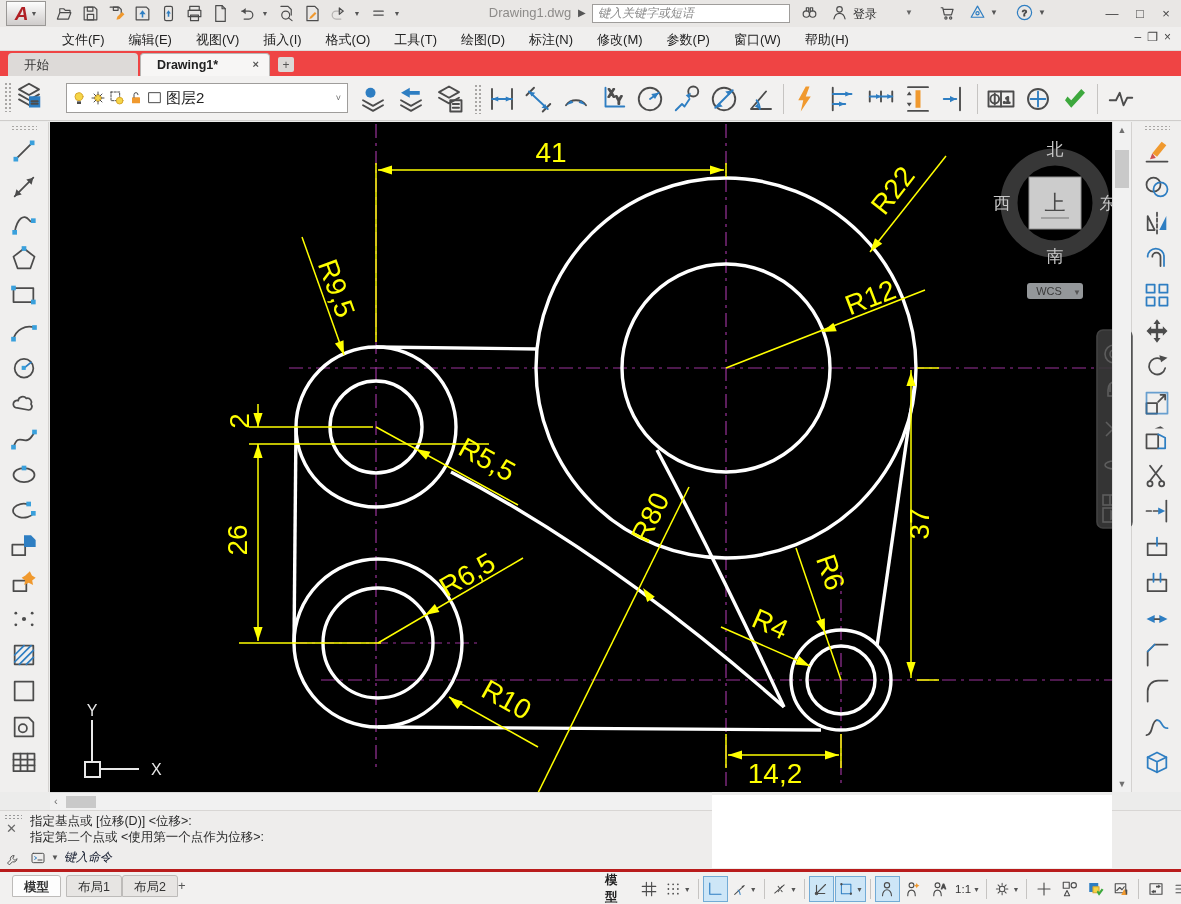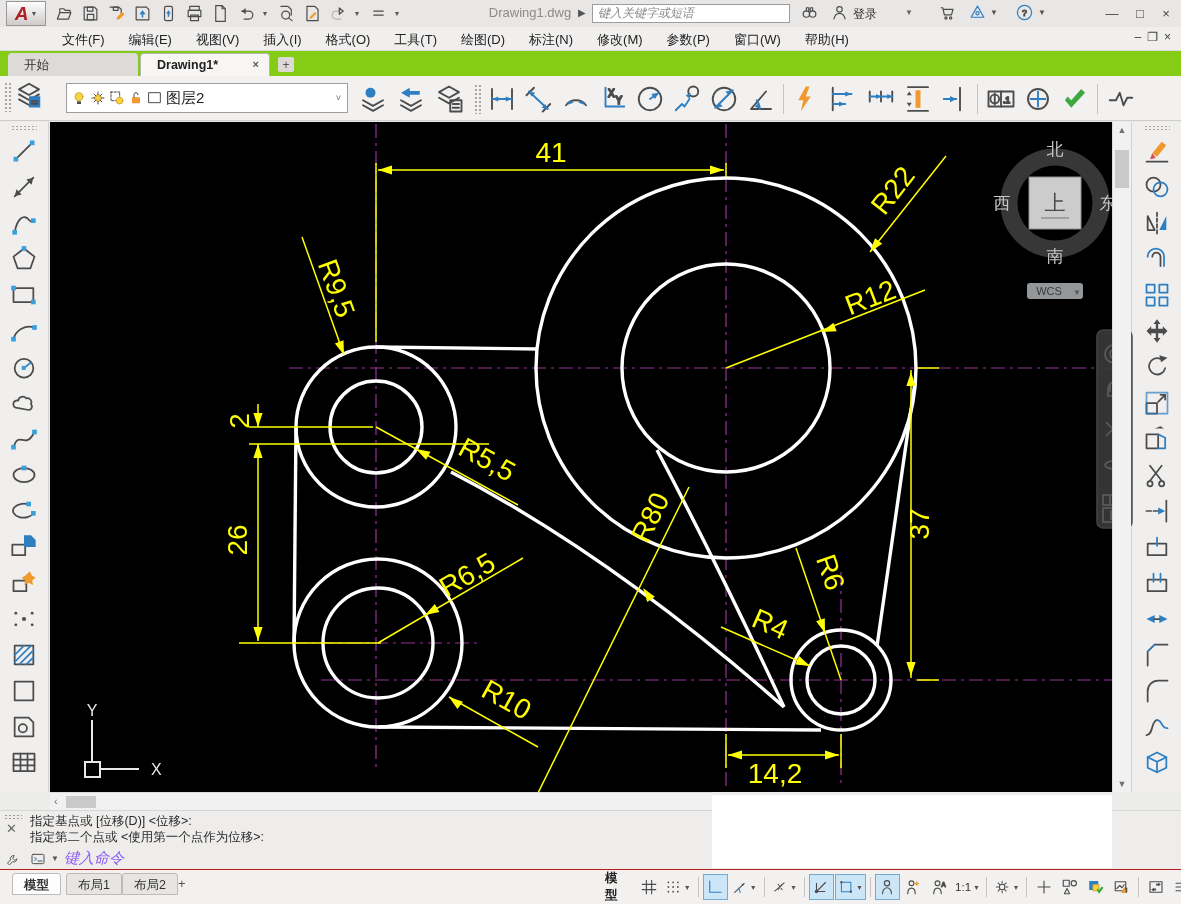--- a/index.html
+++ b/index.html
@@ -19,21 +19,21 @@
         font-style:italic;color:#8a8a8a;font-size:12px;padding:1px 5px;line-height:15px;}
   .tb-ico{position:absolute;top:3px;}
   #login-label{position:absolute;left:853px;top:6px;font-size:12px;color:#333;}
   #acct-dd{position:absolute;left:905px;top:8px;font-size:8px;color:#666;}
   .win-glyph{position:absolute;top:2px;width:26px;height:22px;display:flex;align-items:center;justify-content:center;color:#444;font-size:13px;}
   
   #menubar{position:absolute;top:27px;left:0;width:100%;height:24px;background:#f0efee;border-bottom:1px solid #dddbd9;}
   .menu-item{display:inline-block;padding:4px 12px;font-size:13px;color:#222;cursor:default;}
   #doc-controls{position:absolute;right:4px;top:3px;color:#444;font-size:12px;letter-spacing:6px;}
   
-  #tabbar{position:absolute;top:51px;left:0;width:100%;height:25px;background:#84cc16;}
+  #tabbar{position:absolute;top:51px;left:0;width:100%;height:25px;background:#ef4444;}
   .ftab{position:absolute;top:2px;height:23px;padding:4px 16px;font-size:12.5px;border-radius:4px 4px 0 0;}
   #tab-start{left:8px;width:130px;background:#dddad8;color:#333;}
   #tab-drawing{left:140px;width:130px;background:#f7f6f5;color:#222;border:1px solid #b9b6b4;border-bottom:none;font-weight:bold;}
   #tab-close{position:absolute;right:10px;top:4px;color:#555;font-size:11px;}
   #tab-plus{position:absolute;left:278px;top:6px;width:16px;height:15px;background:#dcd9d7;color:#555;
             display:flex;align-items:center;justify-content:center;font-size:12px;border-radius:2px;}
   
   #toolrow{position:absolute;top:76px;left:0;width:100%;height:45px;background:#f2f1f0;border-bottom:1px solid #cfcdcb;}
   .grip{width:8px;height:30px;background-image:radial-gradient(#a9a7a5 1px,transparent 1px);background-size:4px 4px;}
   #layer-tools{position:absolute;left:4px;top:4px;display:flex;align-items:center;gap:2px;}
@@ -60,24 +60,24 @@
   #hthumb{position:absolute;left:16px;top:3px;width:30px;height:12px;background:#c9c9c9;}
   
   #watermark{position:absolute;left:712px;top:795px;width:400px;height:73px;background:#fff;z-index:30;
              color:#f07818;font-weight:bold;font-size:25px;line-height:34px;padding:3px 0 0 12px;}
   
   #cmd{position:absolute;top:810px;left:0;width:1181px;height:59px;background:#eeedec;border-top:1px solid #d8d6d4;}
   #cmd-grip{position:absolute;left:4px;top:3px;width:18px;height:6px;background-image:radial-gradient(#999 1px,transparent 1px);background-size:4px 3px;}
   #cmd-close{position:absolute;left:6px;top:10px;color:#666;font-size:13px;}
   #cmd-hist{position:absolute;left:30px;top:2px;font-size:12.5px;color:#2b2b2b;line-height:16px;}
   #cmd-input-row{position:absolute;left:30px;top:38px;display:flex;align-items:center;gap:5px;}
-  #cmd-placeholder{font-style:italic;color:#8b5cf6;font-size:15px;}
+  #cmd-placeholder{font-style:italic;color:#0f172a;font-size:12px;}
   #cmd-wrench{position:absolute;left:5px;top:42px;}
   
-  #statusbar{position:absolute;top:869px;left:0;width:1181px;height:35px;background:#f2f1f0;border-top:1px solid #b91c1c;}
+  #statusbar{position:absolute;top:869px;left:0;width:1181px;height:35px;background:#f2f1f0;border-top:3px solid #b91c1c;}
   .ltab{position:absolute;top:3px;height:22px;padding:3px 11px;font-size:12.5px;color:#333;background:#e7e5e3;border:1px solid #bdbbb9;border-radius:3px 3px 0 0;}
   .ltab.on{background:#fdfdfd;font-weight:bold;}
   #ltab-plus{position:absolute;left:178px;top:6px;color:#555;font-size:13px;}
   #status-icons{position:absolute;left:598px;top:3px;height:28px;display:flex;align-items:center;gap:1px;}
   .st{height:26px;min-width:25px;display:flex;align-items:center;justify-content:center;border:1px solid transparent;padding:0 2px;}
   .st.on{background:#cde6f7;border-color:#72abd6;}
   .st .lbl{font-size:11.5px;color:#333;}
   .st .dd{font-size:7px;color:#555;margin-left:2px;}
   #st-model{font-size:12.5px;color:#222;padding:0 6px;font-weight:bold;}
   

